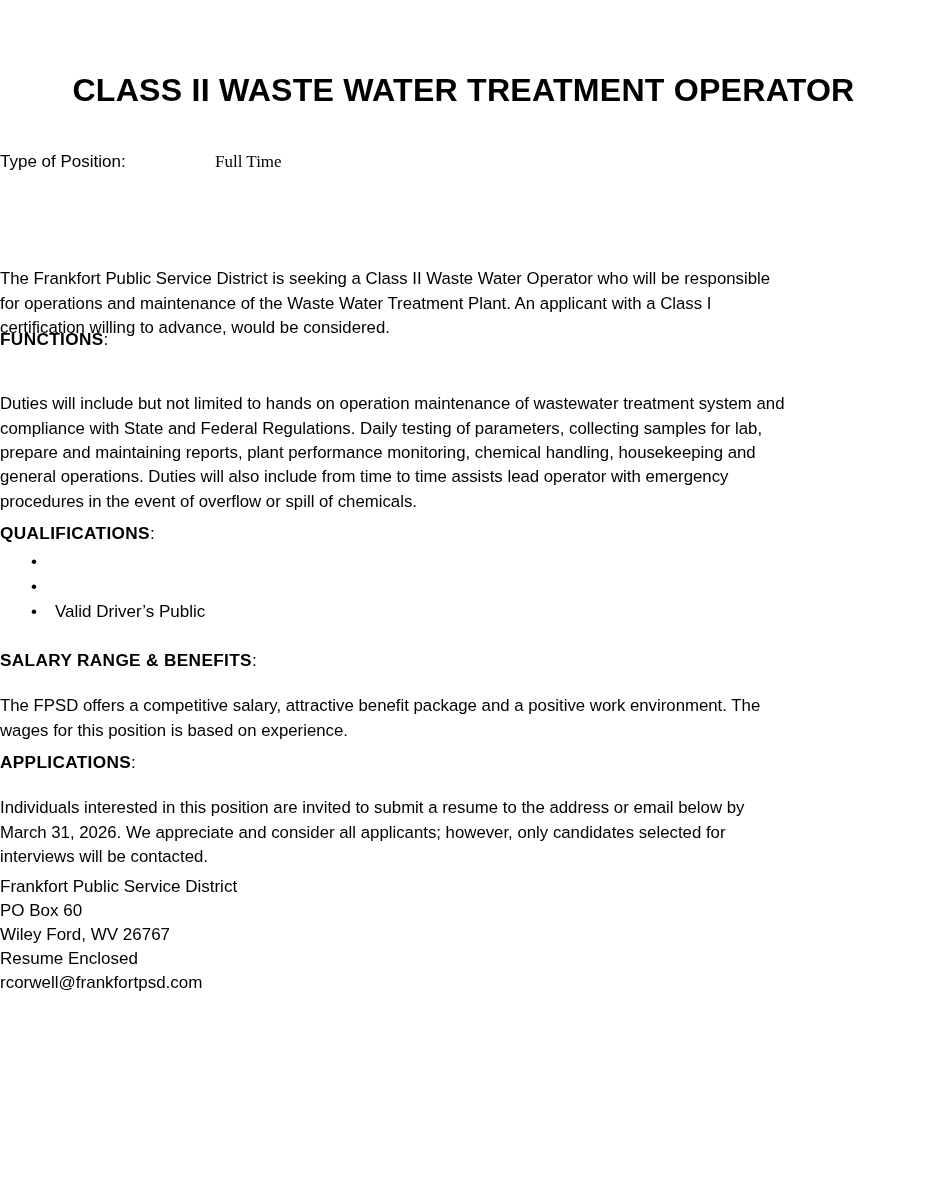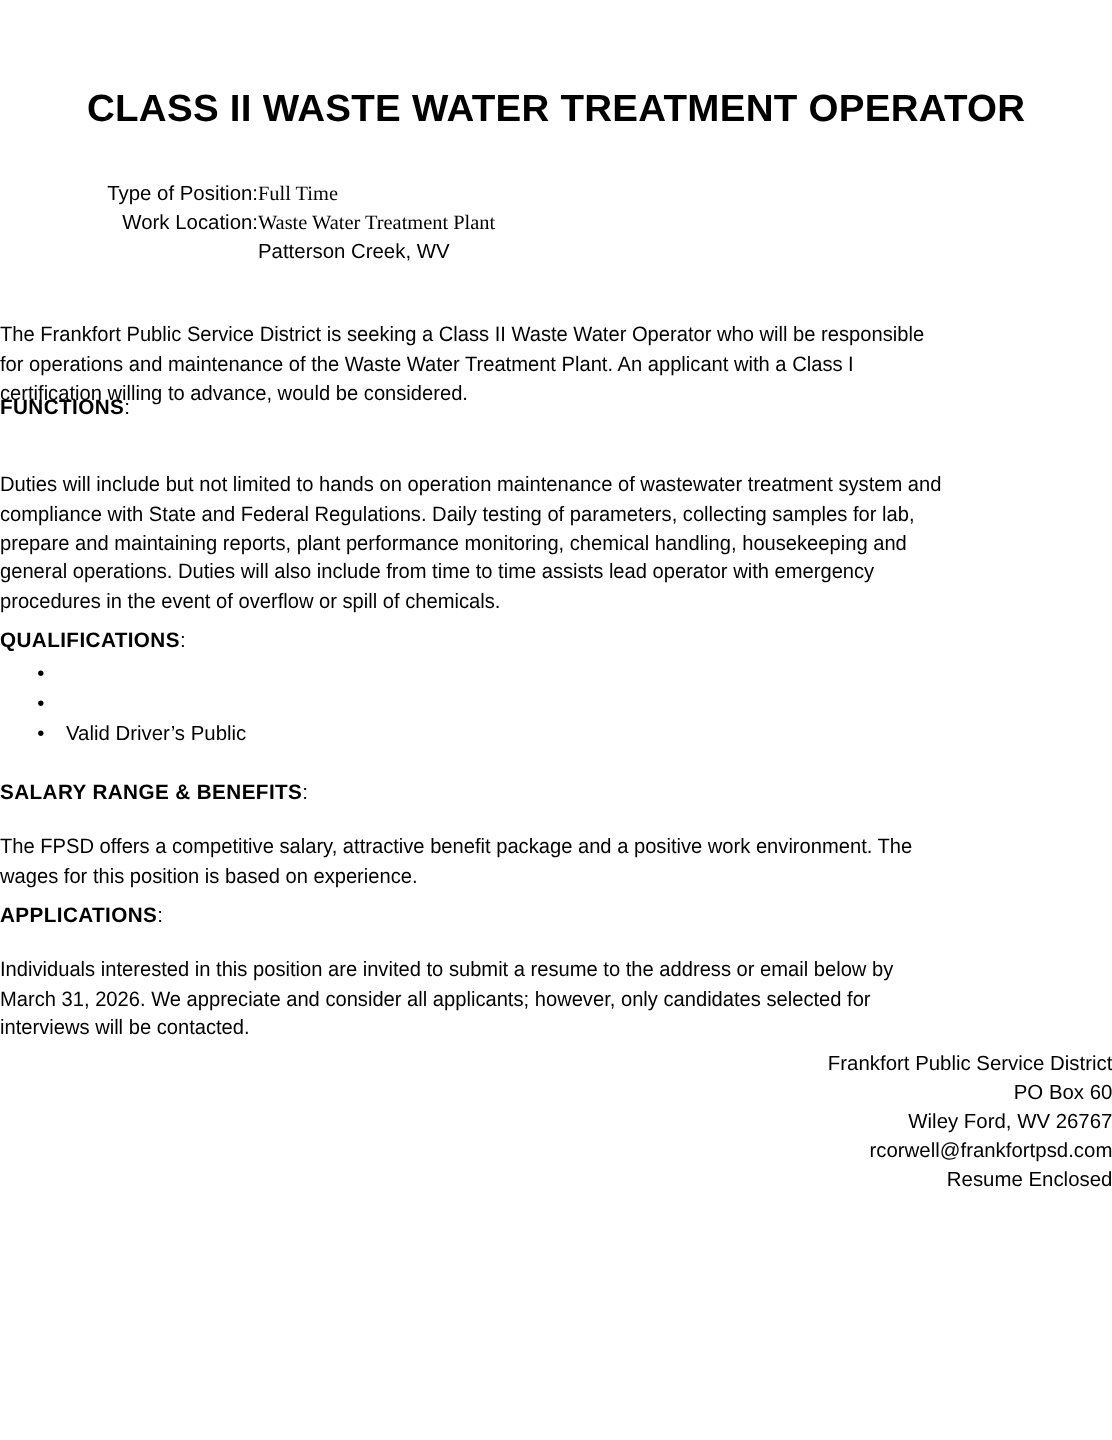--- a/index.html
+++ b/index.html
@@ -49,21 +49,20 @@
   .info-block {
     position: absolute;
     left: 0;
     top: 150px;
     width: 820px;
   }
   .info-row {
     display: flex;
     align-items: baseline;
     height: 24px;
-    text-align: right;
   }
   .info-label {
     width: 215px;
     flex: 0 0 215px;
     font-size: 17px;
     line-height: 24px;
   }
   .info-value {
     font-size: 17px;
     line-height: 24px;
@@ -129,45 +128,40 @@
     font-size: 17px;
     line-height: 25.2px;
   }
 
   
   .contact {
     position: absolute;
     left: 0;
     top: 875px;
     width: 927px;
-    text-align: right;
+    text-align: left;
   }
   .contact div {
     font-size: 17px;
     line-height: 24px;
     height: 24px;
   }
 </style>
 </head>
 <body>
 
 <div class="page">
 
   <h1 class="doc-title">CLASS II WASTE WATER TREATMENT OPERATOR</h1>
 
   <div class="info-block">
     <div class="info-row">
       <span class="info-label">Type of Position:</span>
       <span class="info-value">Full Time</span>
     </div>
-    <div class="info-row">
-      <span class="info-label">Work Location:</span>
-      <span class="info-value">Waste Water Treatment Plant</span>
-    </div>
-    <div class="info-value-cont">Patterson Creek, WV</div>
   </div>
 
   <p class="para" style="top: 249px;">The Frankfort Public Service District is seeking a Class II Waste Water Operator who will be responsible for operations and maintenance of the Waste Water Treatment Plant.  An applicant with a Class I certification willing to advance, would be considered.</p>
 
   <div class="section-head" style="top: 328px;">
     <span>FUNCTIONS</span><span class="colon">:</span>
   </div>
 
   <p class="para" style="top: 374px;">Duties will include but not limited to hands on operation maintenance of wastewater treatment system and compliance with State and Federal Regulations. Daily testing of parameters, collecting samples for lab, prepare and maintaining reports, plant performance monitoring, chemical handling, housekeeping and general operations.  Duties will also include from time to time assists lead operator with emergency procedures in the event of overflow or spill of chemicals.</p>
 
@@ -197,17 +191,17 @@
   <div class="section-head" style="top: 751px;">
     <span>APPLICATIONS</span><span class="colon">:</span>
   </div>
 
   <p class="para" style="top: 778px;">Individuals interested in this position are invited to submit a resume to the address or email below by March 31, 2026.  We appreciate and consider all applicants; however, only candidates selected for interviews will be contacted.</p>
 
   <div class="contact">
     <div>Frankfort Public Service District</div>
     <div>PO Box 60</div>
     <div>Wiley Ford, WV  26767</div>
+    <div>Resume Enclosed</div>
     <div>rcorwell@frankfortpsd.com</div>
-    <div>Resume Enclosed</div>
   </div>
 
 </div>
 
 </body></html>

